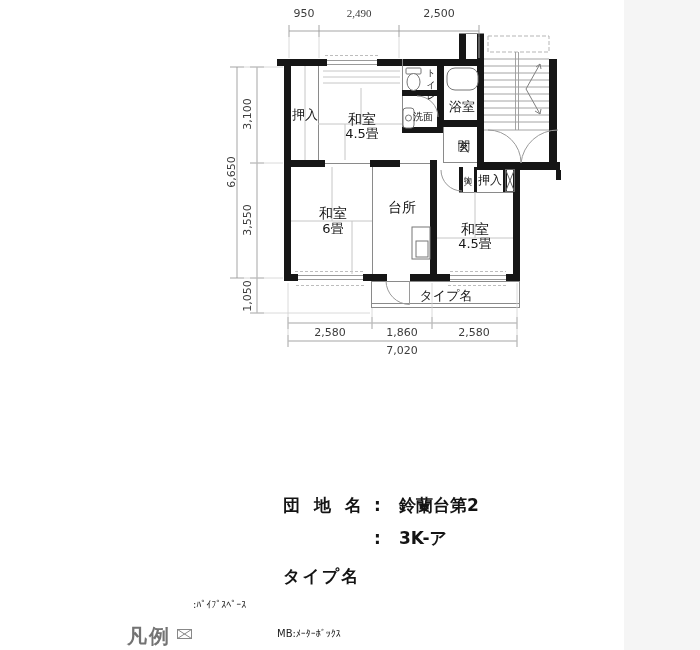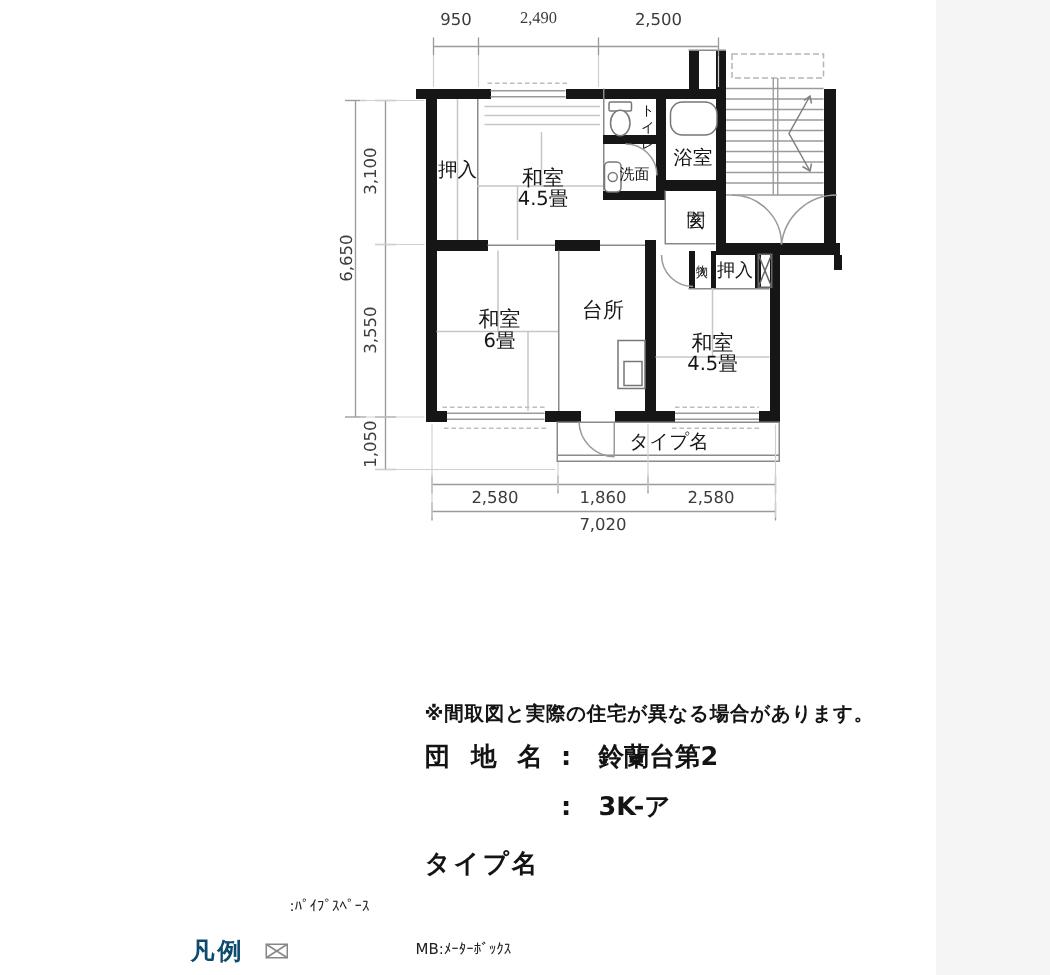--- a/index.html
+++ b/index.html
@@ -11,21 +11,21 @@
   .rot{transform:translate(-50%,-50%) rotate(-90deg);}
   .vert{writing-mode:vertical-rl;text-orientation:upright;letter-spacing:1px;}
   .dim{font-size:11px;color:#3c3c3c;}
   .room{color:#161616;}
   .fs8{font-size:8px;}.fs9{font-size:9px;}.fs10{font-size:10px;}
   .fs12{font-size:12px;}.fs13{font-size:13px;}.fs14{font-size:14px;}
   .note{font-size:13px;font-weight:600;letter-spacing:0.5px;color:#141414;}
   .info{font-size:17px;font-weight:600;color:#141414;}
   .ls4{letter-spacing:4px;}
   .ls2{letter-spacing:2px;}
-  .legend-title{font-size:16px;font-weight:600;letter-spacing:2px;color:#0c4a6e;}
+  .legend-title{font-size:20px;font-weight:600;letter-spacing:2px;color:#737373;}
   .legend-small{font-size:10px;color:#222;}
 </style>
 </head>
 <body>
 
 <div id="stage">
 
   <svg id="plan-svg" width="700" height="650" viewBox="0 0 700 650">
 
     <g fill="#161616" shape-rendering="crispEdges">
@@ -217,21 +217,20 @@
   <div class="lbl room fs12 vert" style="left:458px;top:130px;">玄関</div>
   <div class="lbl room fs8 vert" style="left:463px;top:170px;">物入</div>
   <div class="lbl room fs12 c" style="left:490px;top:180px;">押入</div>
   <div class="lbl room fs14 c" style="left:333px;top:213px;">和室</div>
   <div class="lbl room fs13 c" style="left:333px;top:228px;">6畳</div>
   <div class="lbl room fs14 c" style="left:402px;top:207px;">台所</div>
   <div class="lbl room fs14 c" style="left:475px;top:229px;">和室</div>
   <div class="lbl room fs13 c" style="left:475px;top:243px;">4.5畳</div>
   <div class="lbl room fs13 c" style="left:446px;top:295px;">タイプ名</div>
 
-  <div class="lbl note" style="left:283px;top:470px;">※間取図と実際の住宅が異なる場合があります。</div>
 
   <div>
     <div class="lbl info ls4" style="left:283px;top:497px;">団 地 名</div>
     <div class="lbl info" style="left:374px;top:497px;">:</div>
     <div class="lbl info" style="left:399px;top:497px;">鈴蘭台第2</div>
   </div>
 
   <div>
     <div class="lbl info ls2" style="left:283px;top:530px;margin-top:38px;">タイプ名</div>
     <div class="lbl info" style="left:374px;top:530px;">:</div>

